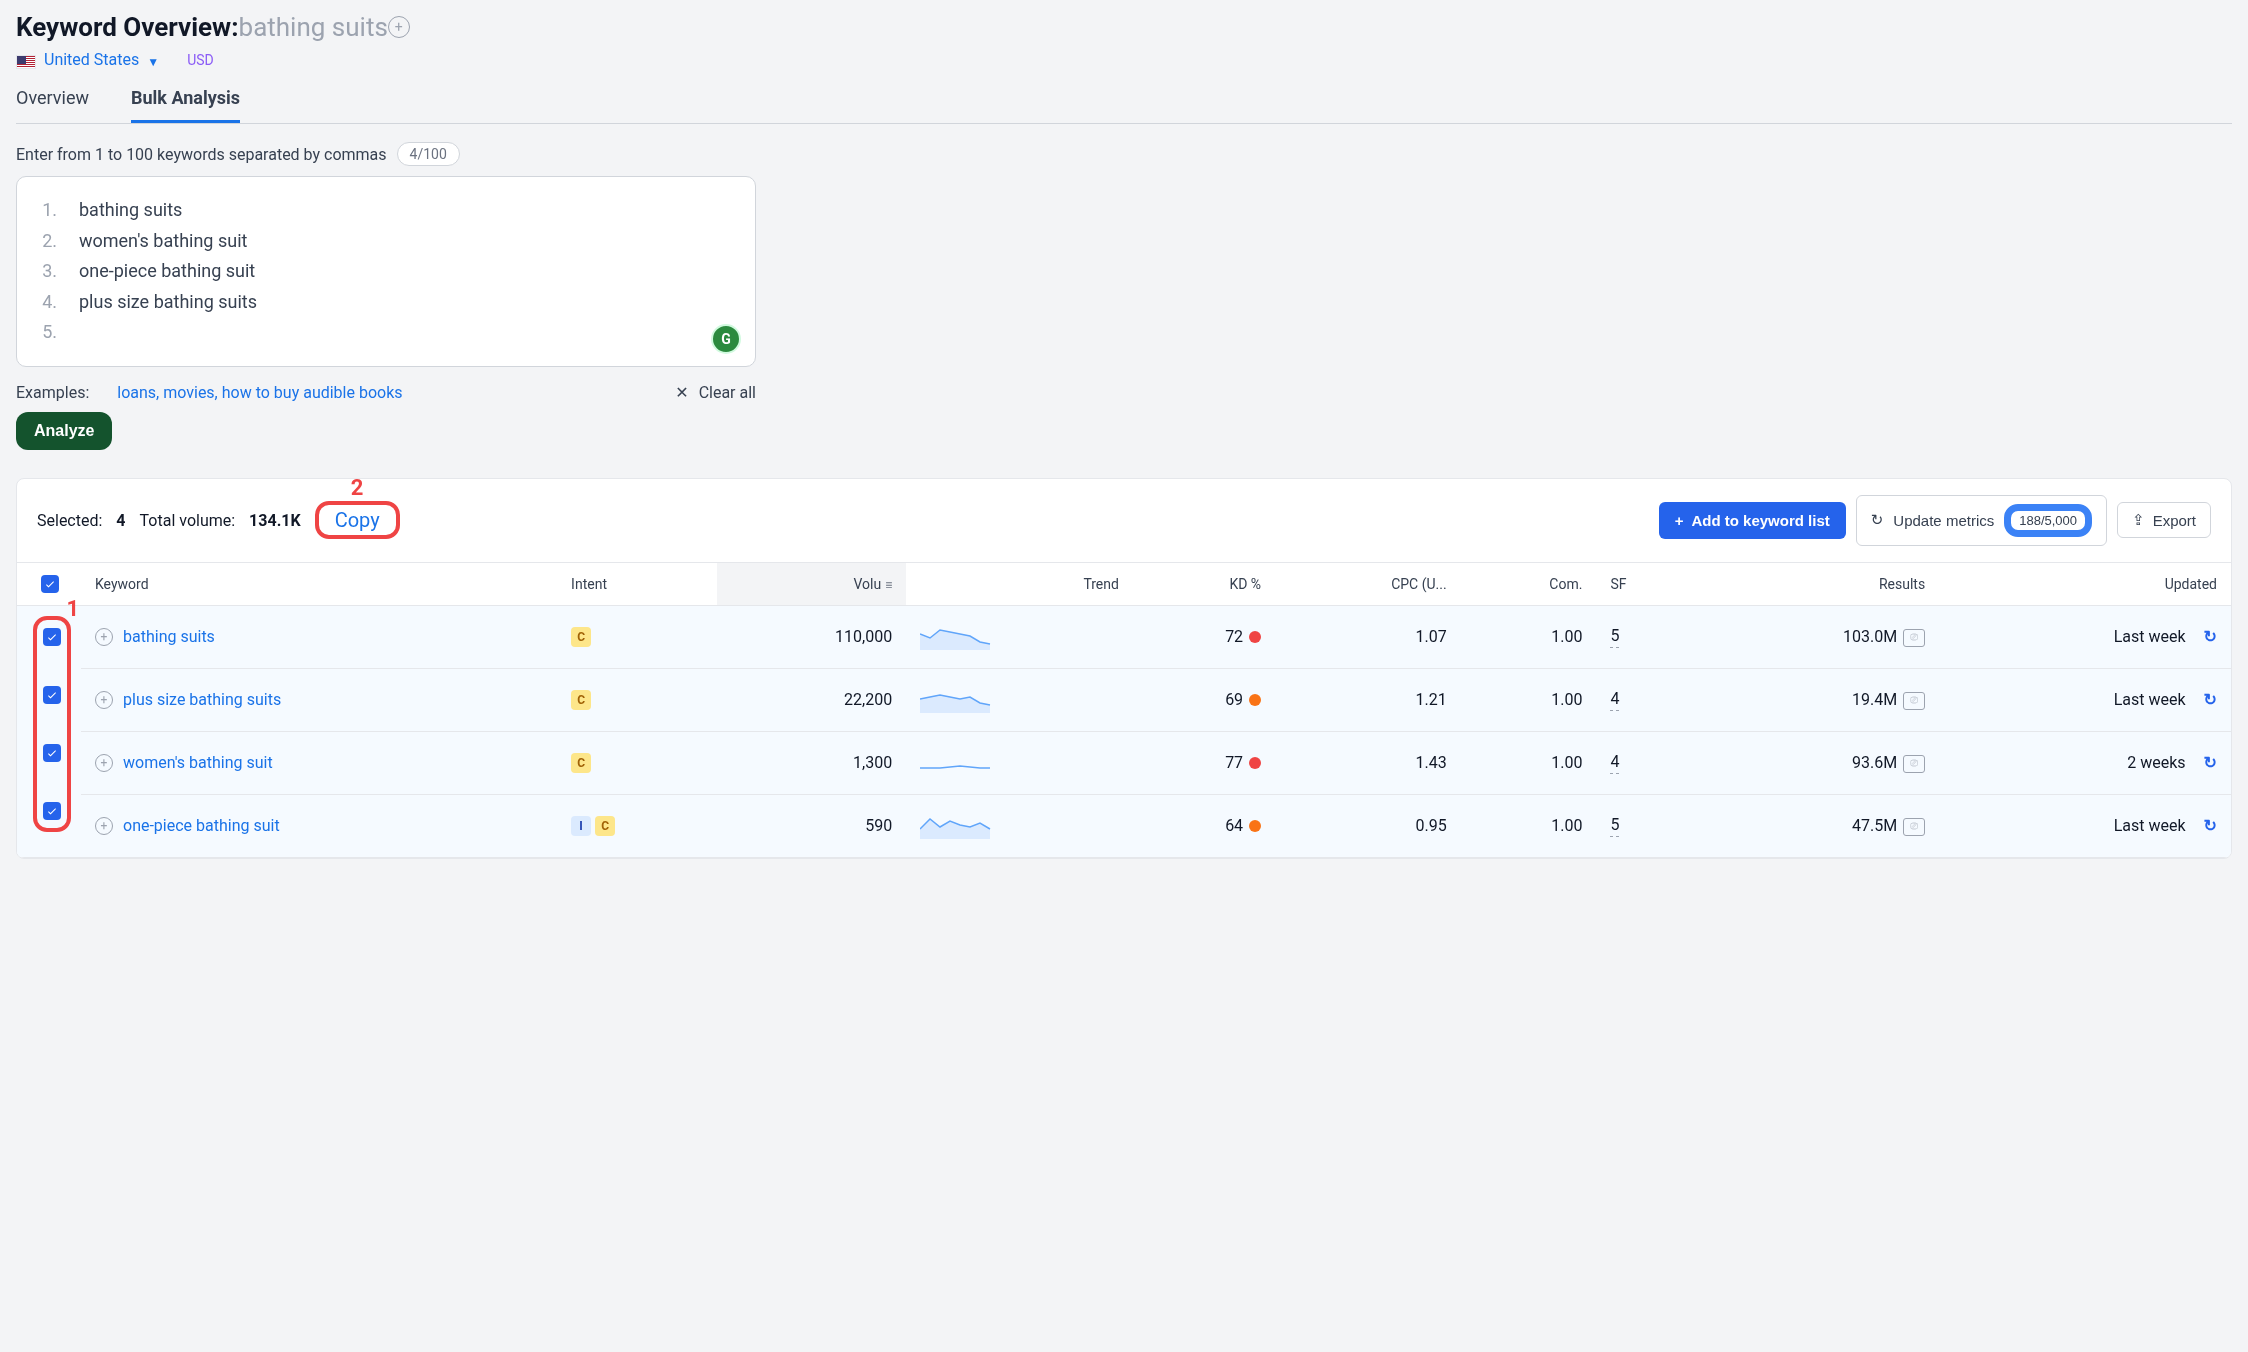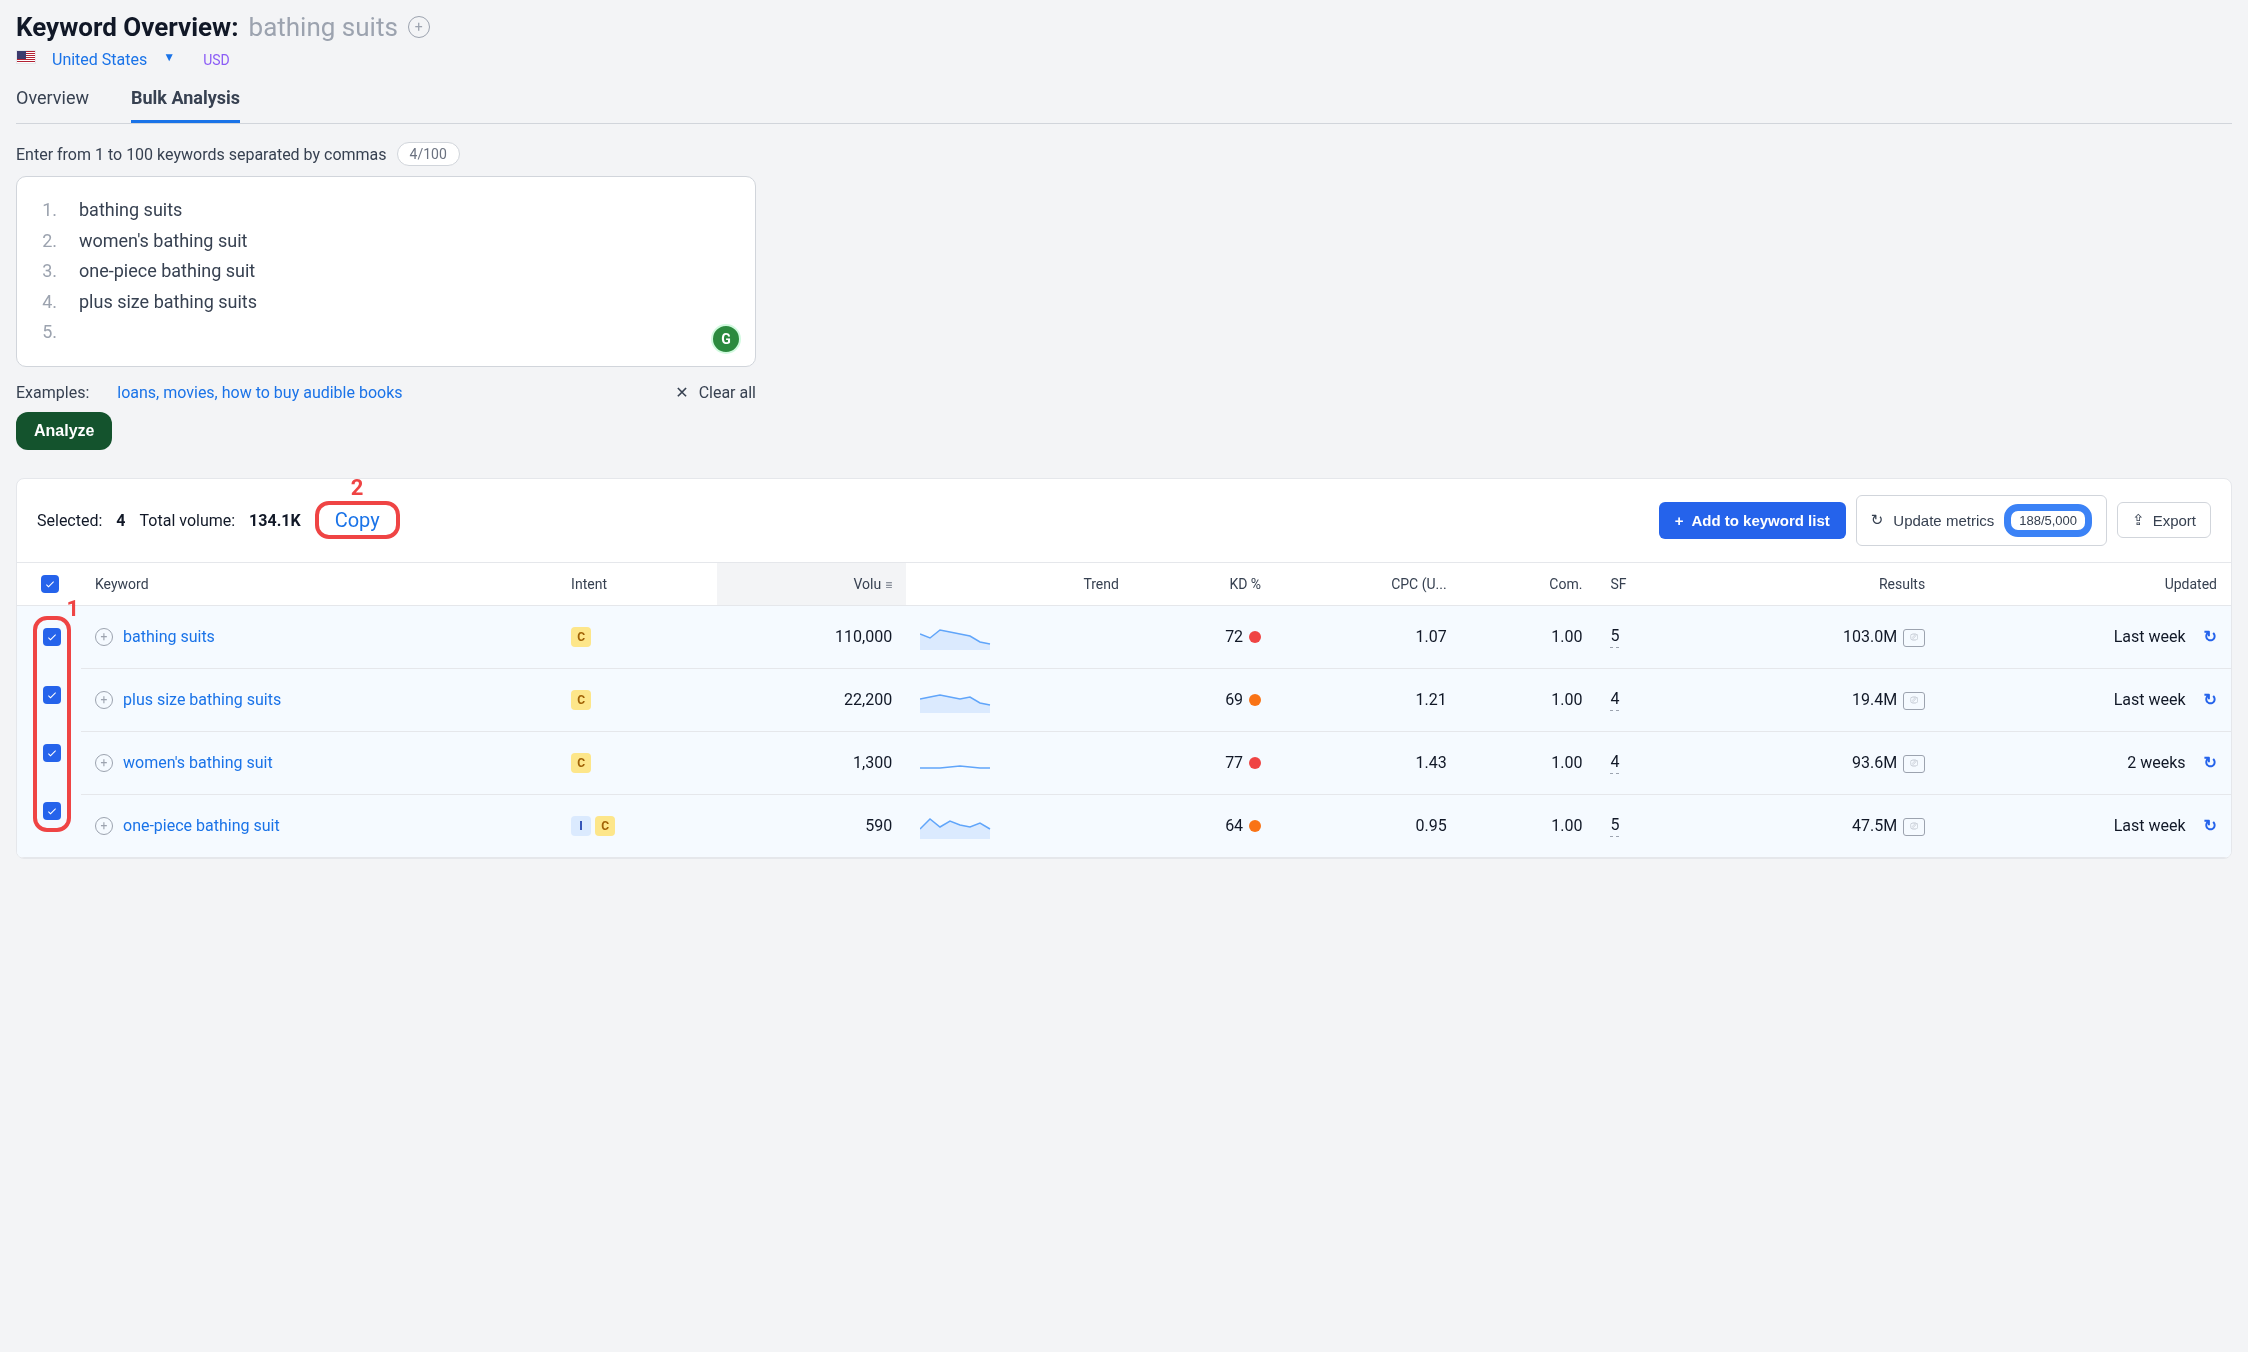--- a/index.html
+++ b/index.html
@@ -1,23 +1,23 @@
 <!DOCTYPE html>
 <html><head>
   <meta charset="utf-8">
   <style>
     * { margin:0; padding:0; box-sizing:border-box; }
     body { font-family:-apple-system,BlinkMacSystemFont,"Segoe UI",Roboto,sans-serif; background:#f3f4f6; color:#111827; font-size:14px; }
     .wrap { padding:12px 16px; }
-    .title-row { display:flex; align-items:center; gap:10px; margin-bottom:8px; }
+    .title-row { display:flex; align-items:center; gap:0; margin-bottom:8px; }
     .title-main { font-size:26px; font-weight:700; }
     .title-kw { font-size:26px; color:#9ca3af; font-weight:400; }
     .plus-circ { width:22px; height:22px; border:1.5px solid #9ca3af; border-radius:50%; display:flex; align-items:center; justify-content:center; color:#9ca3af; font-size:14px; cursor:pointer; }
     .loc-row { display:flex; align-items:center; gap:28px; margin-bottom:18px; }
-    .loc-sel { display:flex; align-items:flex-start; gap:16px; color:#1a73e8; cursor:pointer; font-size:16px; }
+    .loc-sel { display:flex; align-items:flex-end; gap:8px; color:#1a73e8; cursor:pointer; font-size:16px; }
     .flag { width:20px; height:14px; background:linear-gradient(to bottom,#b22234 0%,#b22234 8%,white 8%,white 16%,#b22234 16%,#b22234 24%,white 24%,white 32%,#b22234 32%,#b22234 40%,white 40%,white 48%,#b22234 48%,#b22234 56%,white 56%,white 64%,#b22234 64%,#b22234 72%,white 72%,white 80%,#b22234 80%,#b22234 88%,white 88%,white 100%); position:relative; border:0.5px solid #e5e7eb; }
     .flag::before { content:""; position:absolute; top:0; left:0; width:9px; height:8px; background:#3c3b6e; }
     .chev { font-size:12px; }
     .currency { color:#8b5cf6; font-size:14px; }
     .tabs { display:flex; gap:42px; border-bottom:1px solid #d1d5db; }
     .tab { padding:0 0 12px; font-size:18px; color:#374151; cursor:pointer; }
     .tab.active { font-weight:700; border-bottom:3px solid #1a73e8; }
     .prompt-row { display:flex; align-items:center; gap:10px; margin:18px 0 10px; color:#374151; font-size:16px; }
     .pill { border:1px solid #d1d5db; border-radius:14px; padding:3px 12px; font-size:14px; color:#6b7280; background:#fff; }
     .editor { width:740px; max-width:100%; background:#fff; border:1px solid #d1d5db; border-radius:10px; padding:18px 22px; position:relative; }

